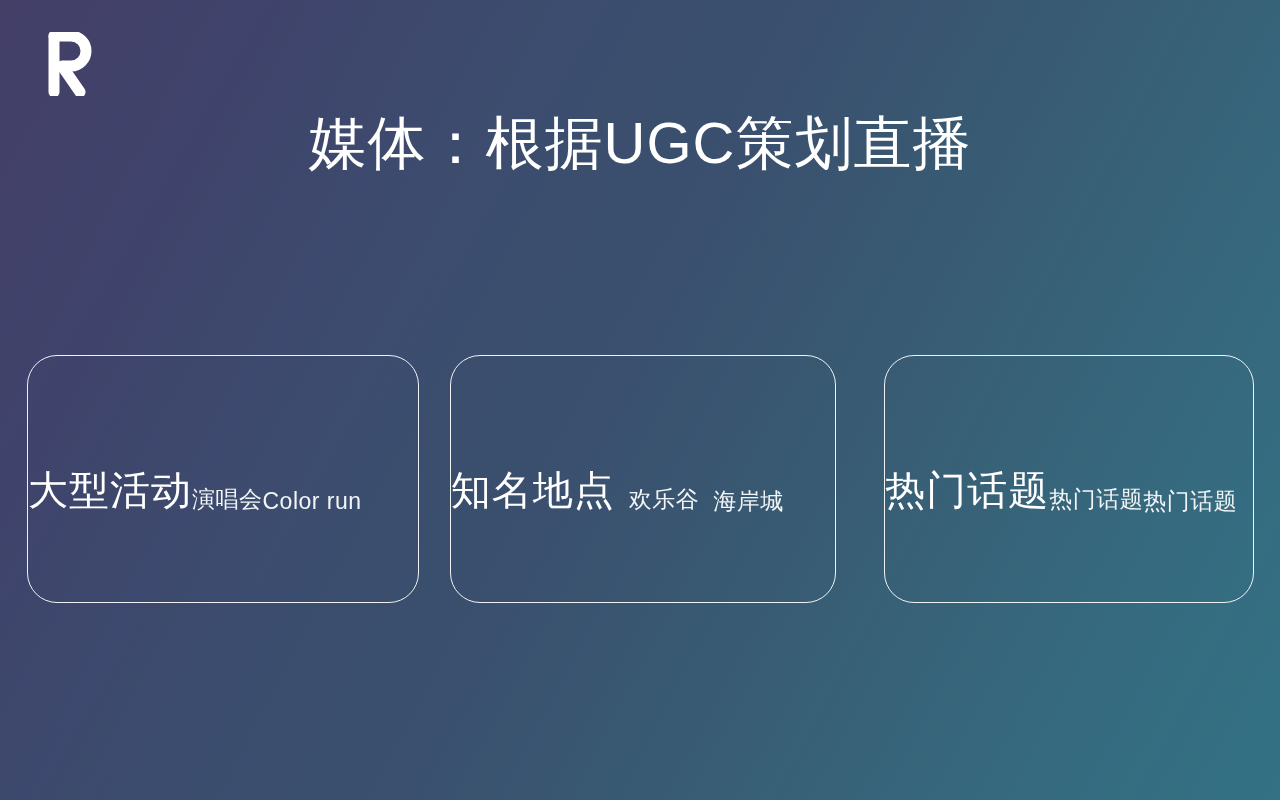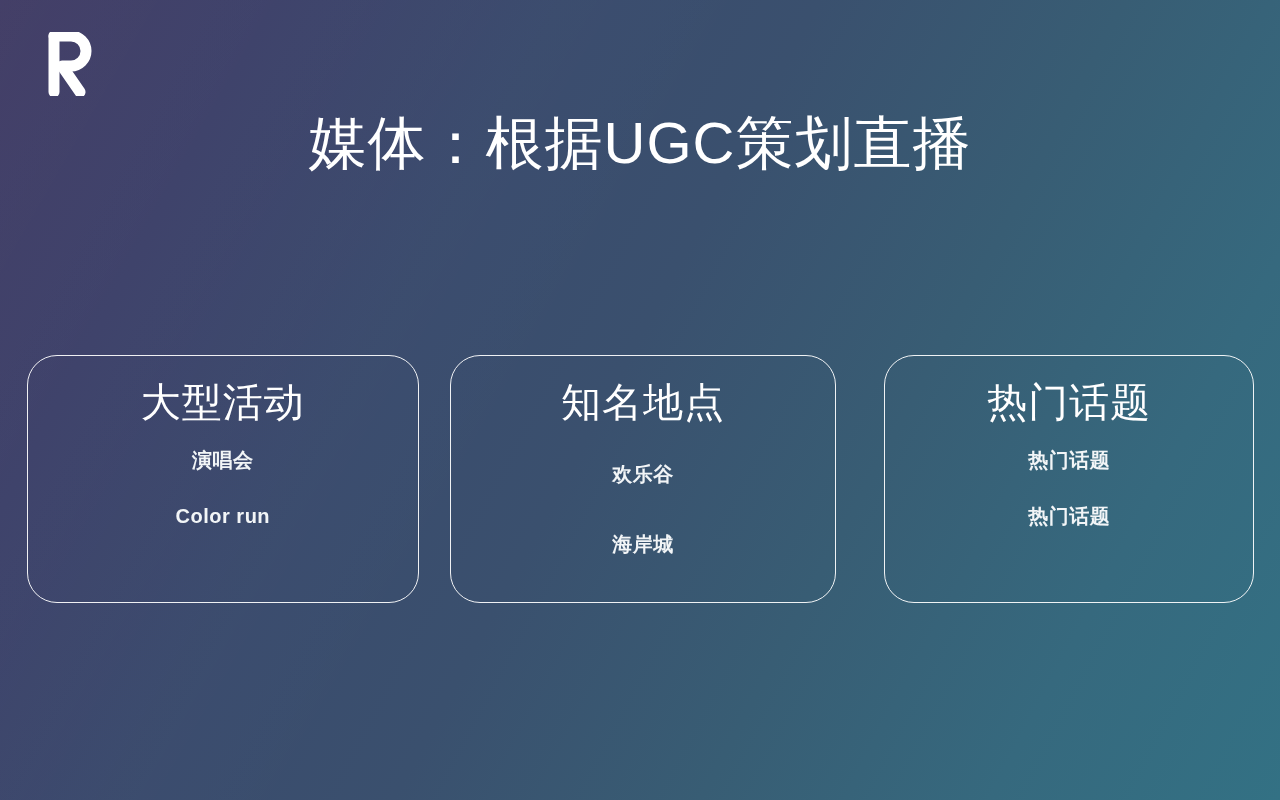--- a/index.html
+++ b/index.html
@@ -69,41 +69,41 @@
     display: flex;
     align-items: stretch;
     z-index: 2;
   }
   .card {
     position: relative;
     border: 1.5px solid rgba(255,255,255,0.92);
     border-radius: 30px;
     box-sizing: border-box;
     display: flex;
-    flex-direction: column;
+    flex-direction: row;
     align-items: center;
     padding-top: 22px;
   }
   .card-1 { width: 392px; }
   .card-2 { width: 387px; margin-left: 31px; gap: 14px; }
   .card-3 { width: 370px; margin-left: 48px; }
 
   .card-title {
     color: #ffffff;
     font-size: 40px;
     line-height: 48px;
     font-weight: 400;
     letter-spacing: 1px;
     white-space: nowrap;
   }
   .card-line {
     color: #f2f5f7;
-    font-size: 20px;
+    font-size: 23px;
     line-height: 34px;
-    font-weight: 700;
+    font-weight: 400;
     letter-spacing: 0.5px;
     white-space: nowrap;
   }
   .card-line.first { margin-top: 17px; }
   .card-line.second { margin-top: 22px; }
 </style>
 </head>
 <body>
 
 <div class="slide">

